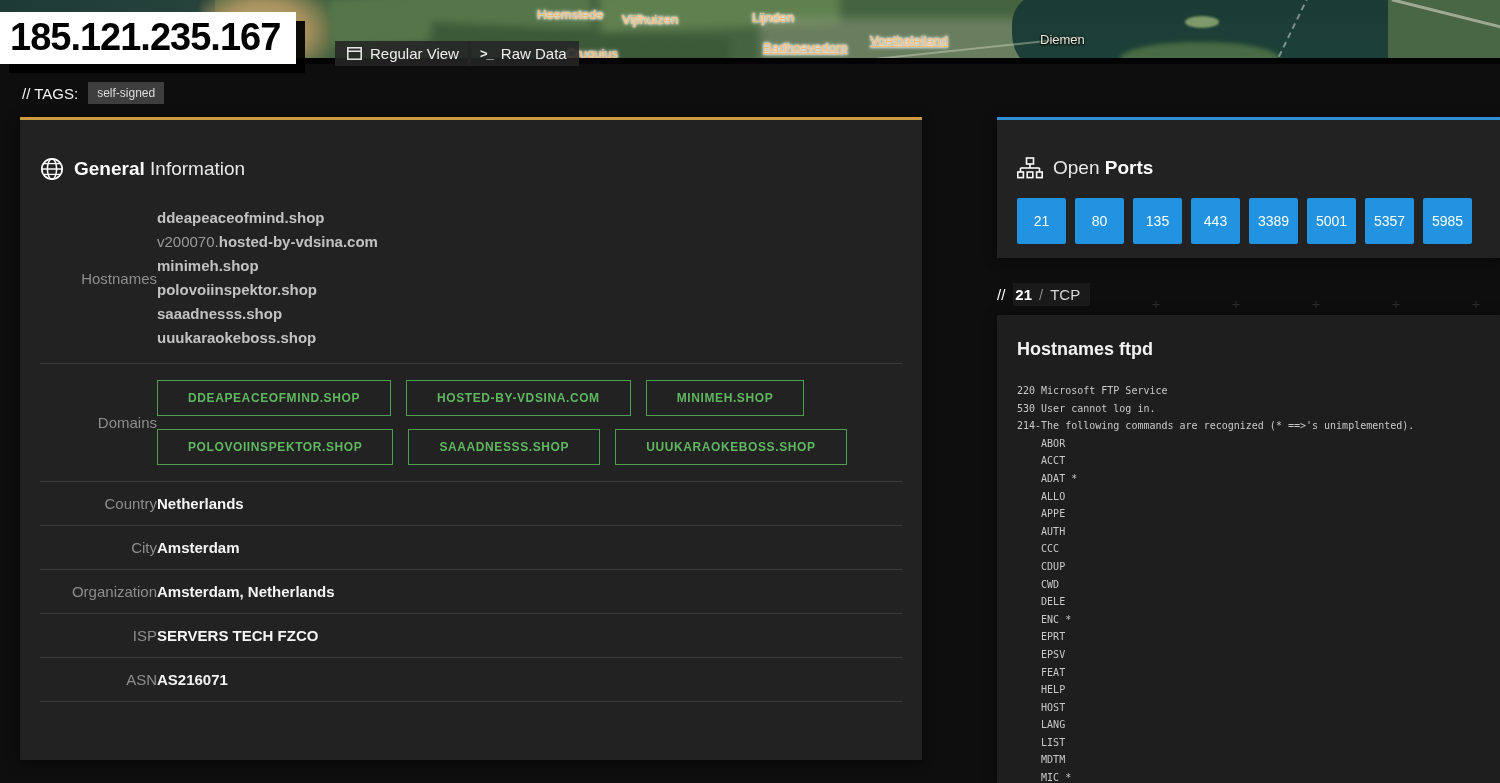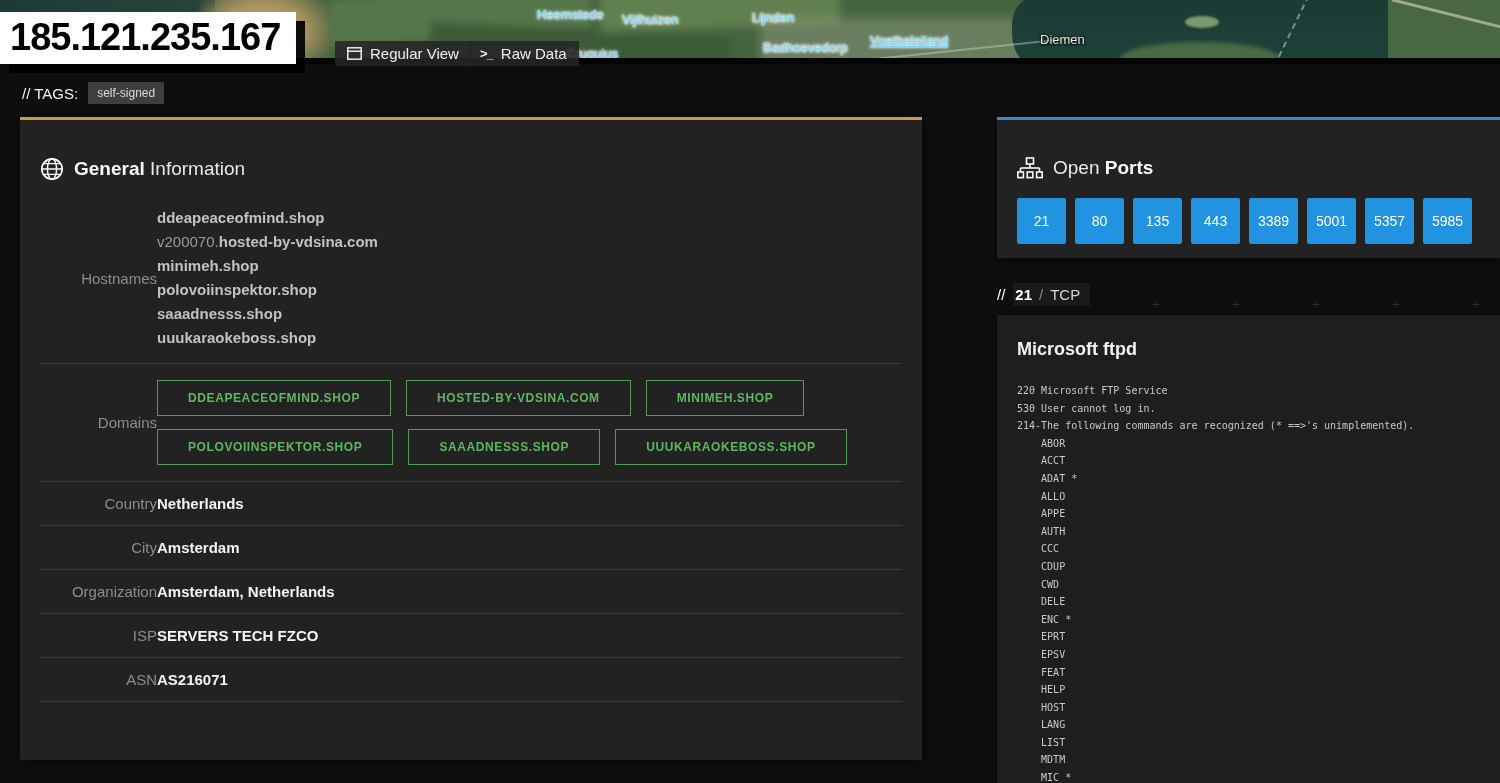--- a/index.html
+++ b/index.html
@@ -19,24 +19,24 @@
   .field3 { left:600px; top:-12px; width:240px; height:40px; background:#60804f; transform:rotate(-2deg); filter:blur(4px); }
   .city { left:760px; top:18px; width:300px; height:60px; background:rgba(186,190,166,0.30); filter:blur(5px); }
   .water-right { left:1012px; top:-6px; width:390px; height:80px; background:linear-gradient(180deg,#1b3b33,#1d423a);
     border-radius:30px 0 0 40px; }
   .peninsula { left:1120px; top:42px; width:160px; height:34px; background:#486a44; border-radius:50%; filter:blur(2px); }
   .islet { left:1185px; top:16px; width:34px; height:12px; background:#7e9a6a; border-radius:50%; filter:blur(1px); }
   .land-right { left:1388px; top:0; width:112px; height:100%; background:#4a6745; }
   .road1 { left:1390px; top:14px; width:130px; height:3px; background:rgba(225,228,210,0.55); transform:rotate(14deg); }
   .road2 { left:860px; top:48px; width:220px; height:2px; background:rgba(225,228,210,0.40); transform:rotate(-6deg); }
   .ferry { left:1286px; top:-20px; width:0; height:120px; border-left:2px dashed rgba(245,245,245,0.45); transform:rotate(26deg); }
-  .map-label { position:absolute; font-size:13px; color:#7dd3fc;
+  .map-label { position:absolute; font-size:13px; color:#fdba74;
     text-shadow:0 0 2px #fff, 0 0 3px #fff, 0 0 4px #fff; white-space:nowrap; z-index:2; }
   .ml-heemstede { left:537px; top:7px; } .ml-vijfhuizen { left:622px; top:12px; }
-  .ml-lijnden { left:752px; top:10px; } .ml-badhoevedorp { left:763px; top:40px; }
+  .ml-lijnden { left:752px; top:10px; } .ml-badhoevedorp { left:763px; top:40px;text-decoration:underline; }
   .ml-voetbaleiland { left:870px; top:33px;text-decoration:underline; } .ml-cruquius { left:566px; top:46px; }
   .ml-diemen { left:1040px; top:32px; color:#e6e6da; text-shadow:0 1px 2px #000, 0 0 3px #000; }
 
   
   .ip-box { position:absolute; left:0; top:12px; z-index:5; background:#fff; color:#000;
     font-size:38px; font-weight:bold; line-height:50px; padding:0 16px 2px 10px;
     box-shadow:9px 9px 0 rgba(0,0,0,0.92); letter-spacing:-1px; }
 
   
   .view-btn { position:absolute; top:41px; z-index:4; height:25px; display:flex; align-items:center; gap:8px;
@@ -248,21 +248,21 @@
 <div class="service-header">
   <span class="sh-slashes">//</span>
   <span class="sh-chip">
     <span class="sh-port">21</span>
     <span class="sh-sep">/</span>
     <span class="sh-proto">TCP</span>
   </span>
 </div>
 
 <div class="panel service-panel">
-  <div class="service-product">Microsoft ftpd</div>
+  <div class="service-product">Hostnames ftpd</div>
   <pre class="service-banner">220 Microsoft FTP Service
 530 User cannot log in.
 214-The following commands are recognized (* ==&gt;'s unimplemented).
     ABOR
     ACCT
     ADAT *
     ALLO
     APPE
     AUTH
     CCC

